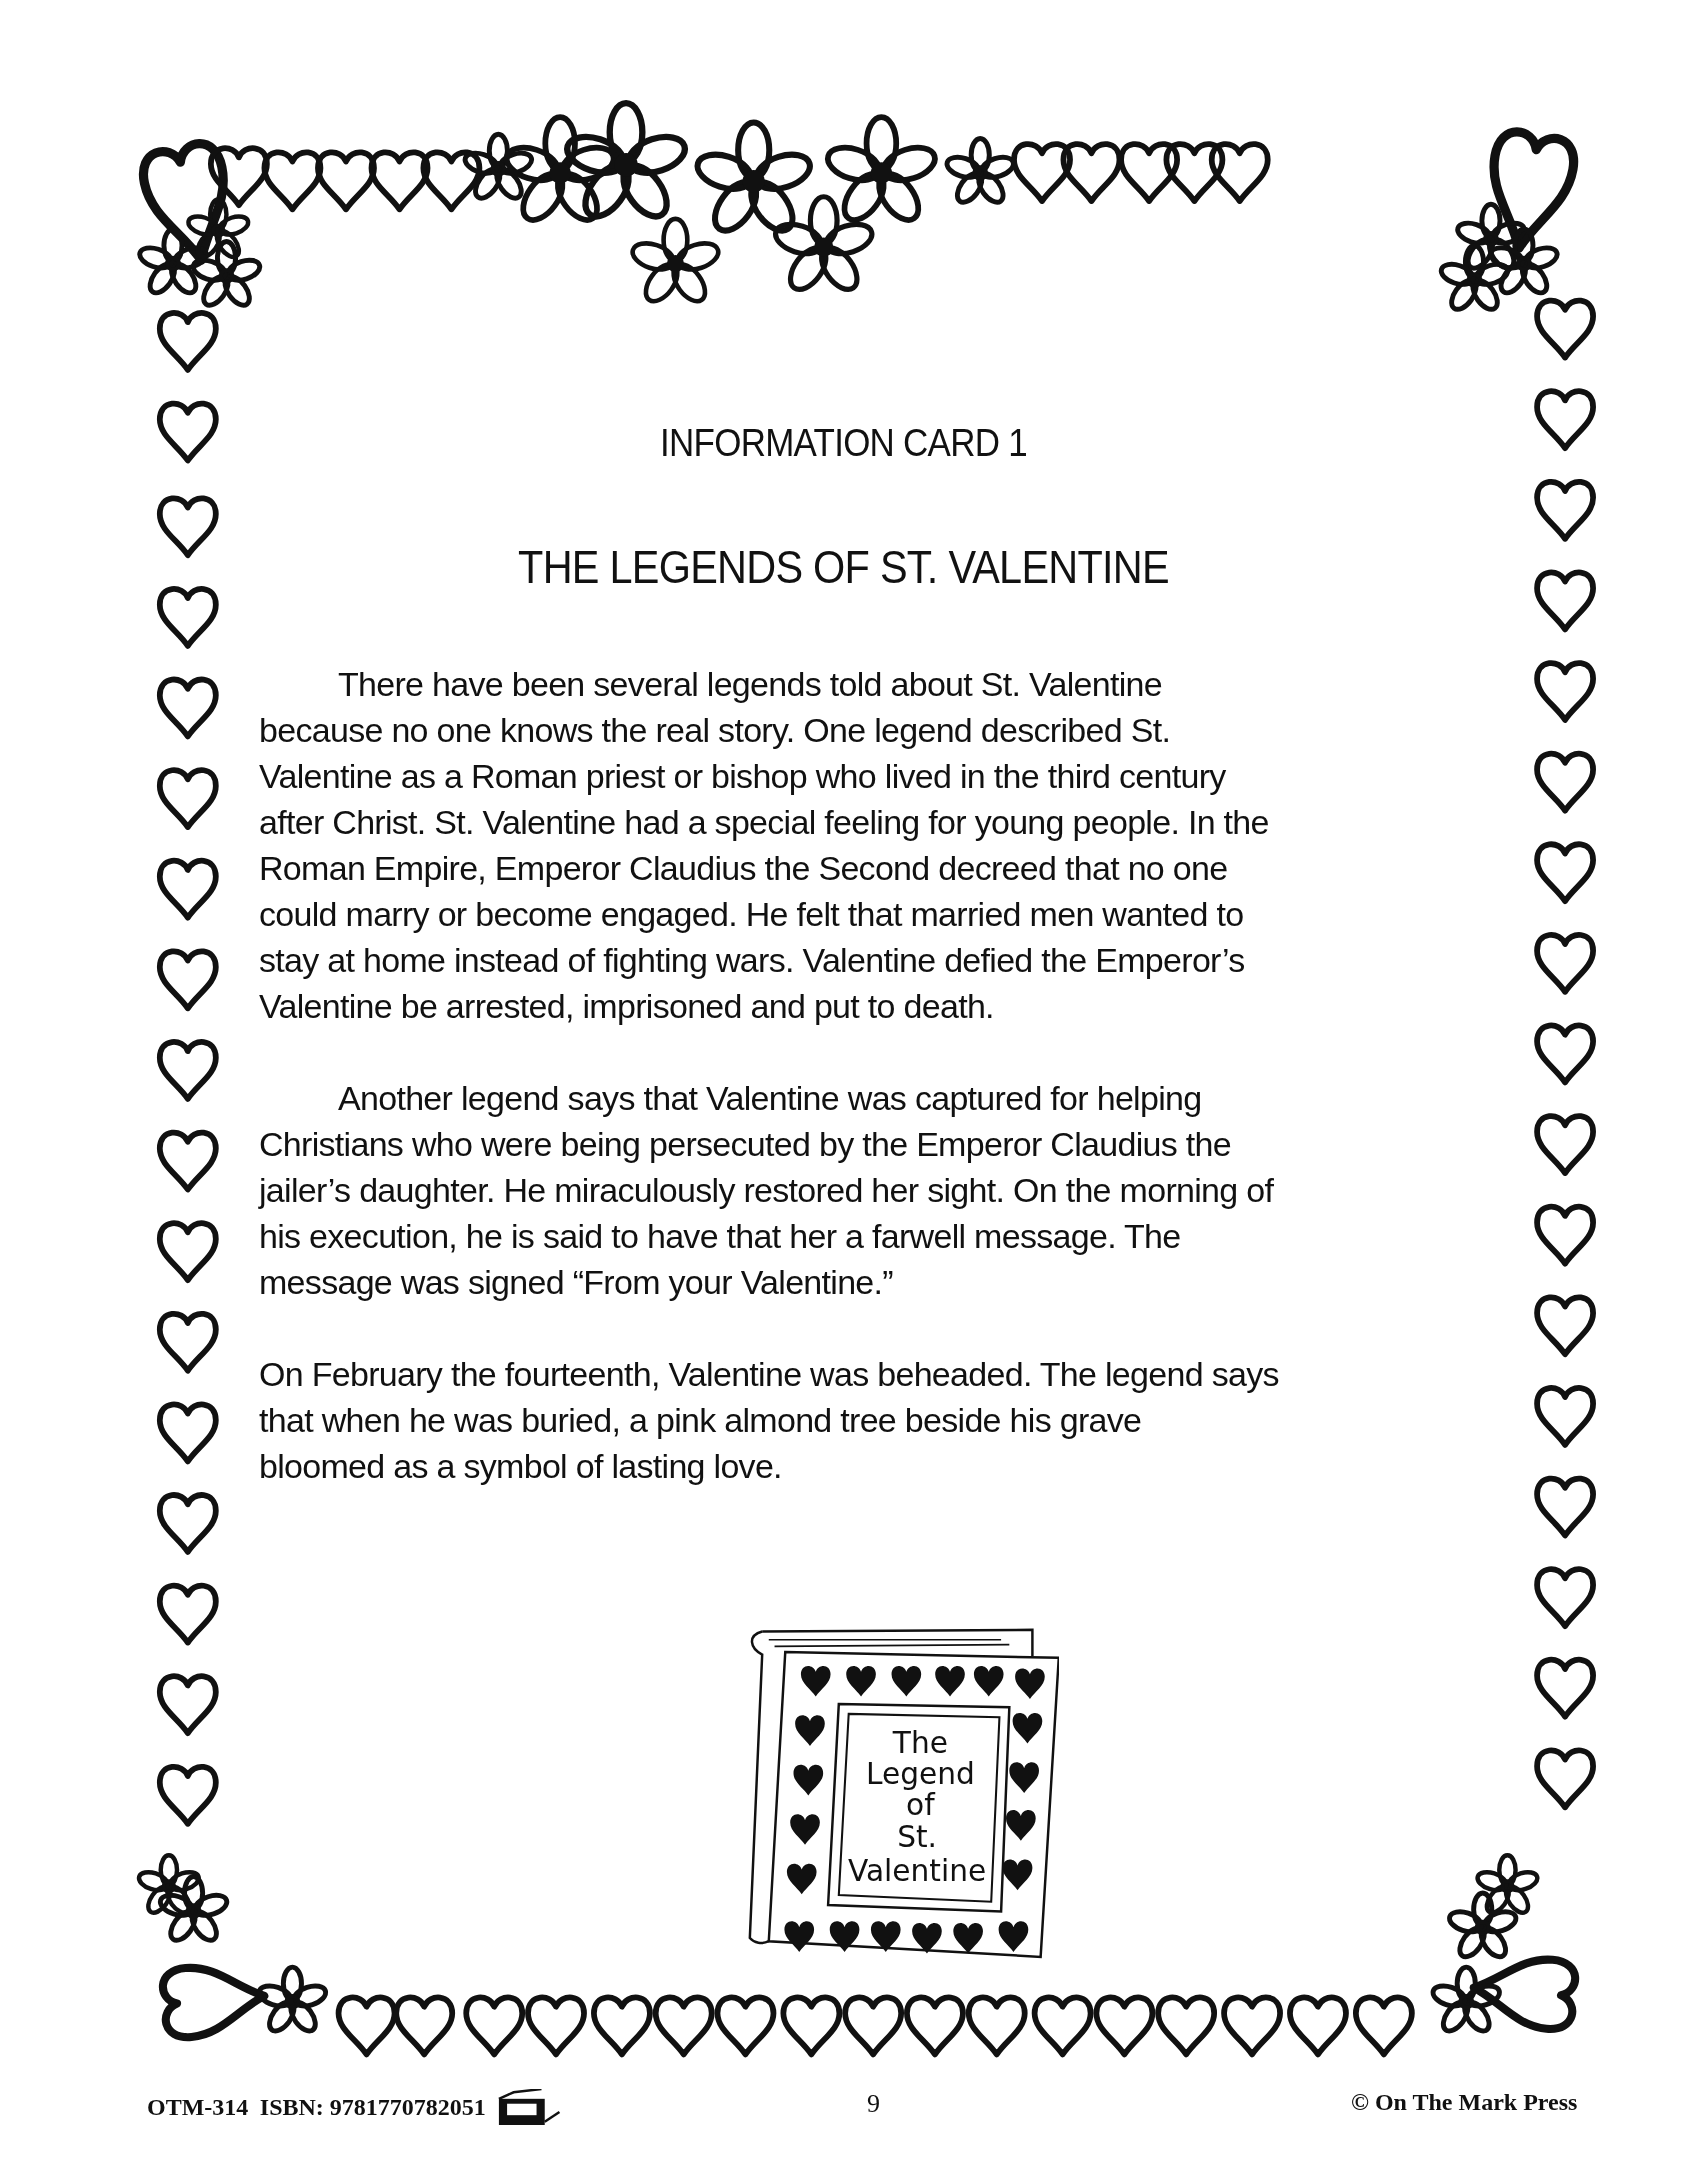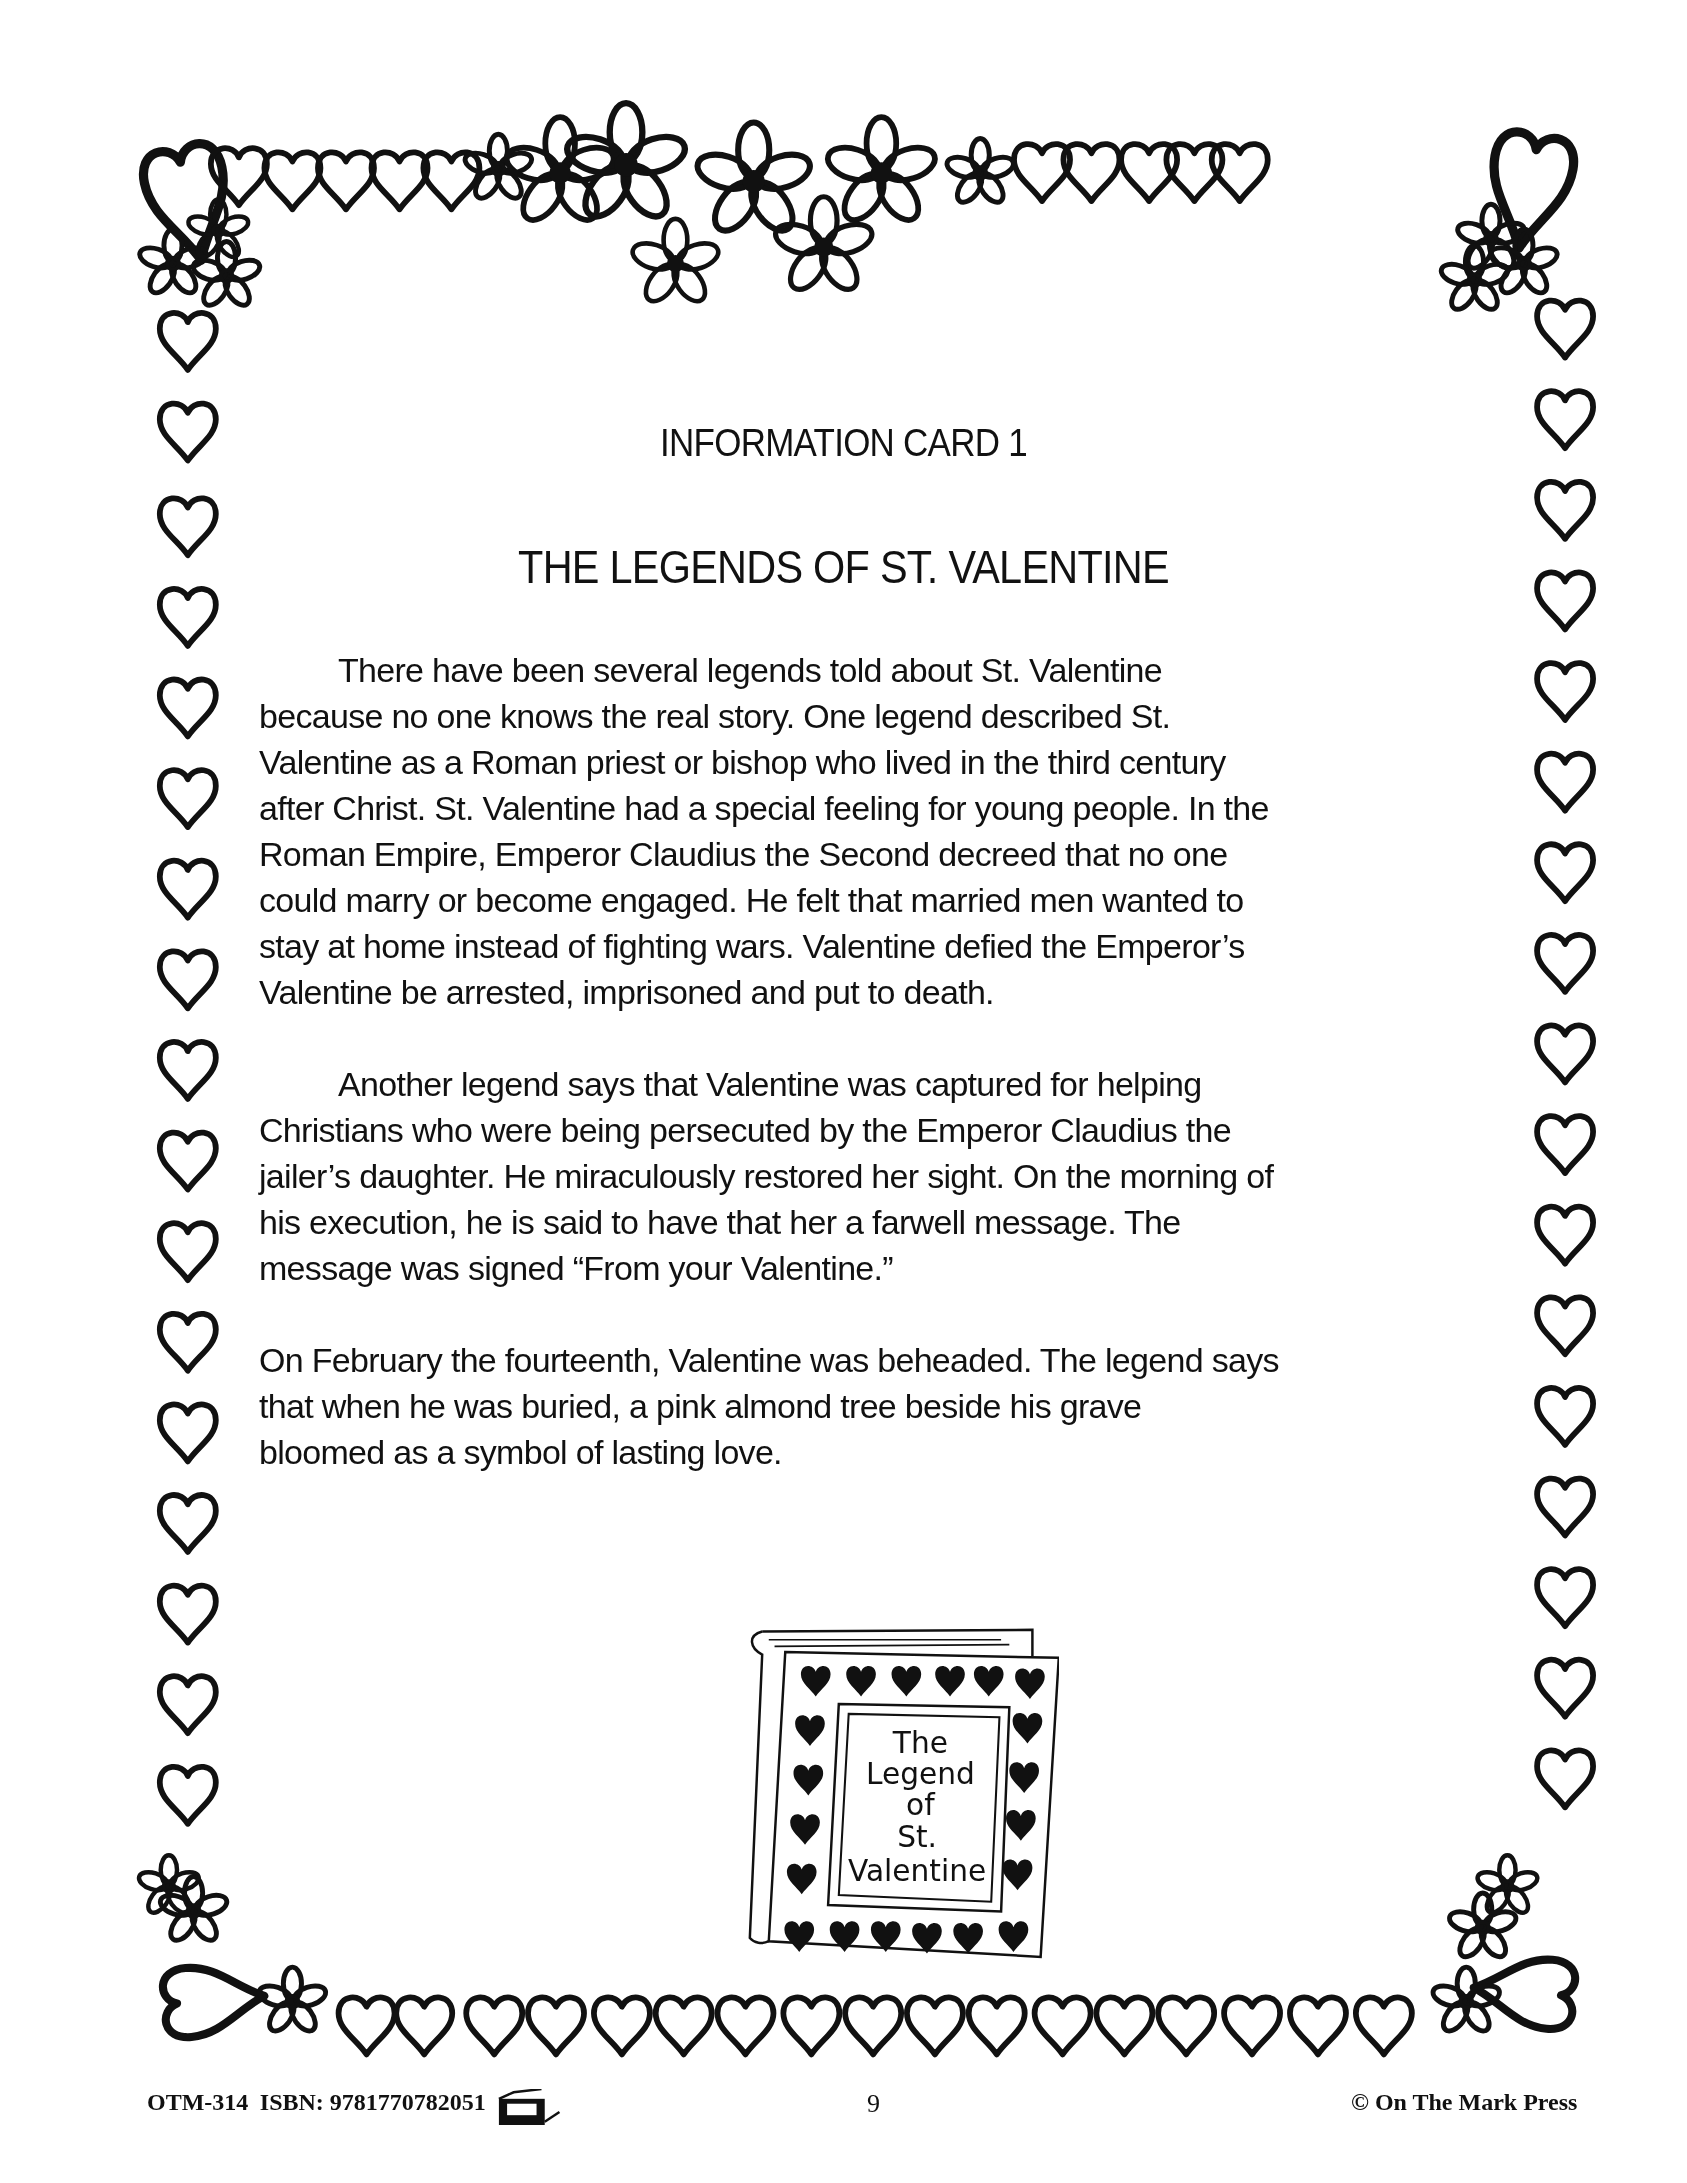--- a/index.html
+++ b/index.html
@@ -14,26 +14,26 @@
     .title {
       position: absolute; left: 0; width: 1687px; top: 540px; text-align: center;
       font-family: "Liberation Sans", sans-serif; font-size: 46px; letter-spacing: -0.8px;
       transform: scaleX(0.9); transform-origin: center;
     }
     .body {
       position: absolute; left: 259px; top: 643px; width: 1269px;
       font-family: "Liberation Sans", sans-serif; font-size: 34px; line-height: 46px;
       letter-spacing: -0.7px;
     }
-    .para { margin: 4px 0 46px 0; }
+    .para { margin: 18px 0 46px 0; }
     .para .line { display: block; white-space: nowrap; }
     .para .line.indent { padding-left: 79px; }
     .book { position: absolute; left: 729px; top: 1615px; width: 330px; height: 346px; }
     .footer { position: absolute; top: 2089px; font-family: "Liberation Serif", serif; font-size: 24px; }
-    .footer-left { left: 147px; font-weight: bold; display: flex; gap: 11.5px; }
+    .footer-left { left: 147px; font-weight: bold; display: flex; align-items: center; gap: 11.5px; }
     .footer-center { left: 867px; font-size: 26px; }
     .footer-right { left: 1351px; font-weight: bold; }
     .copier { width: 66px; height: 36px; }
   </style>
 </head>
 <body>
 
 <div class="page">
 
   <svg class="border-svg" viewBox="0 0 2048 2650" xmlns="http://www.w3.org/2000/svg">

